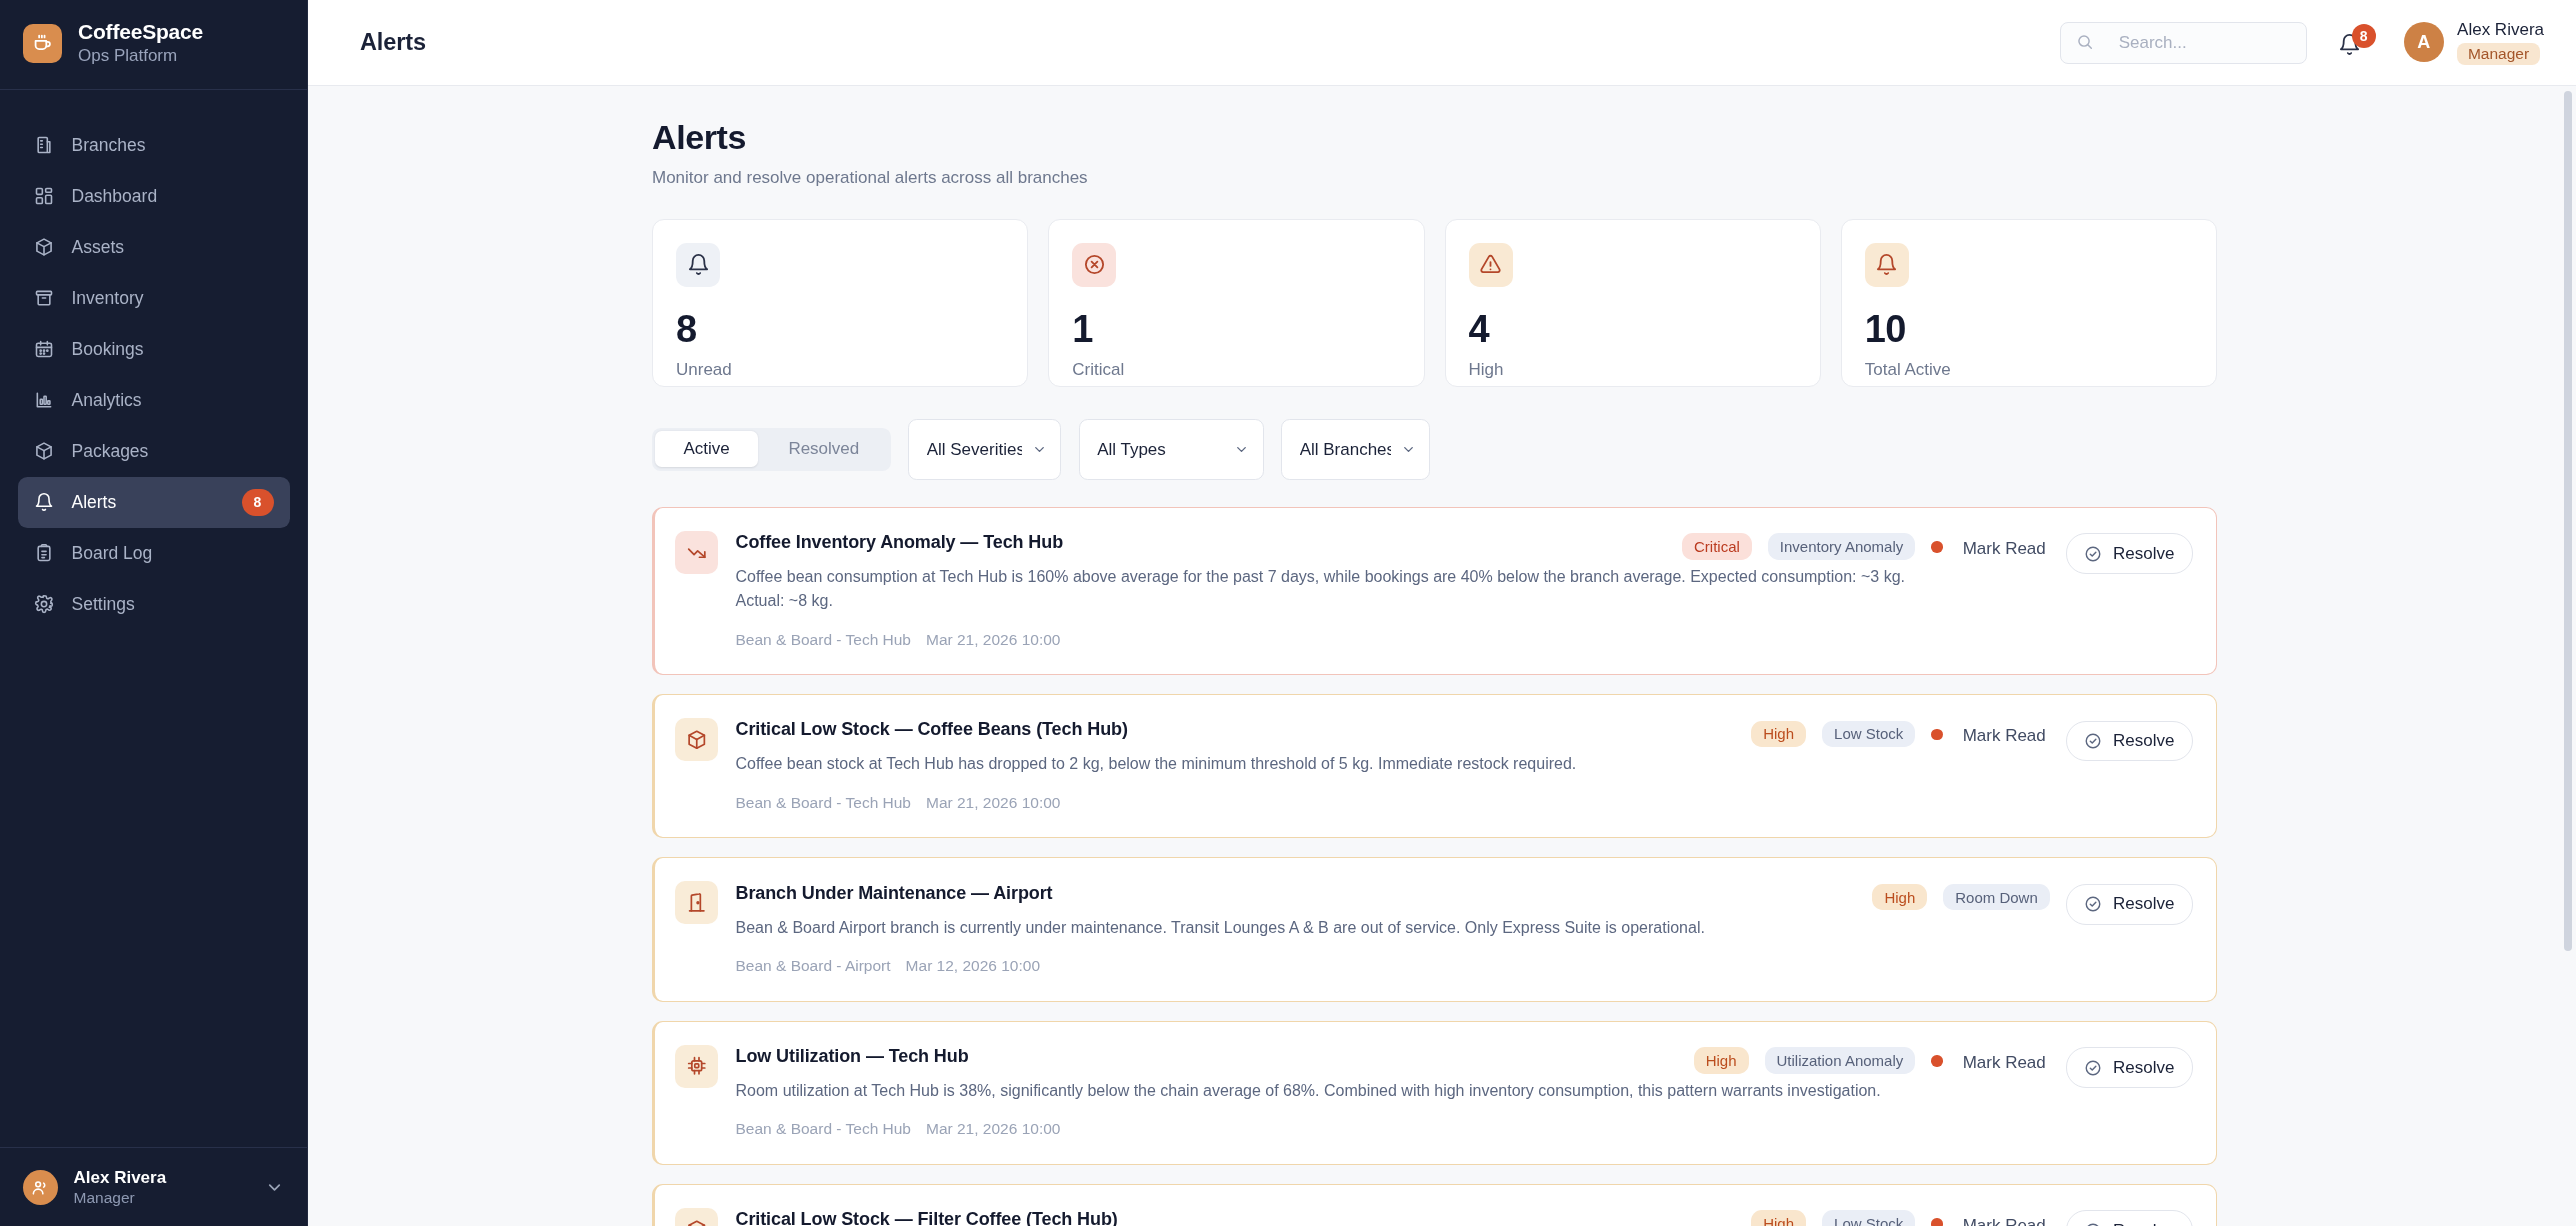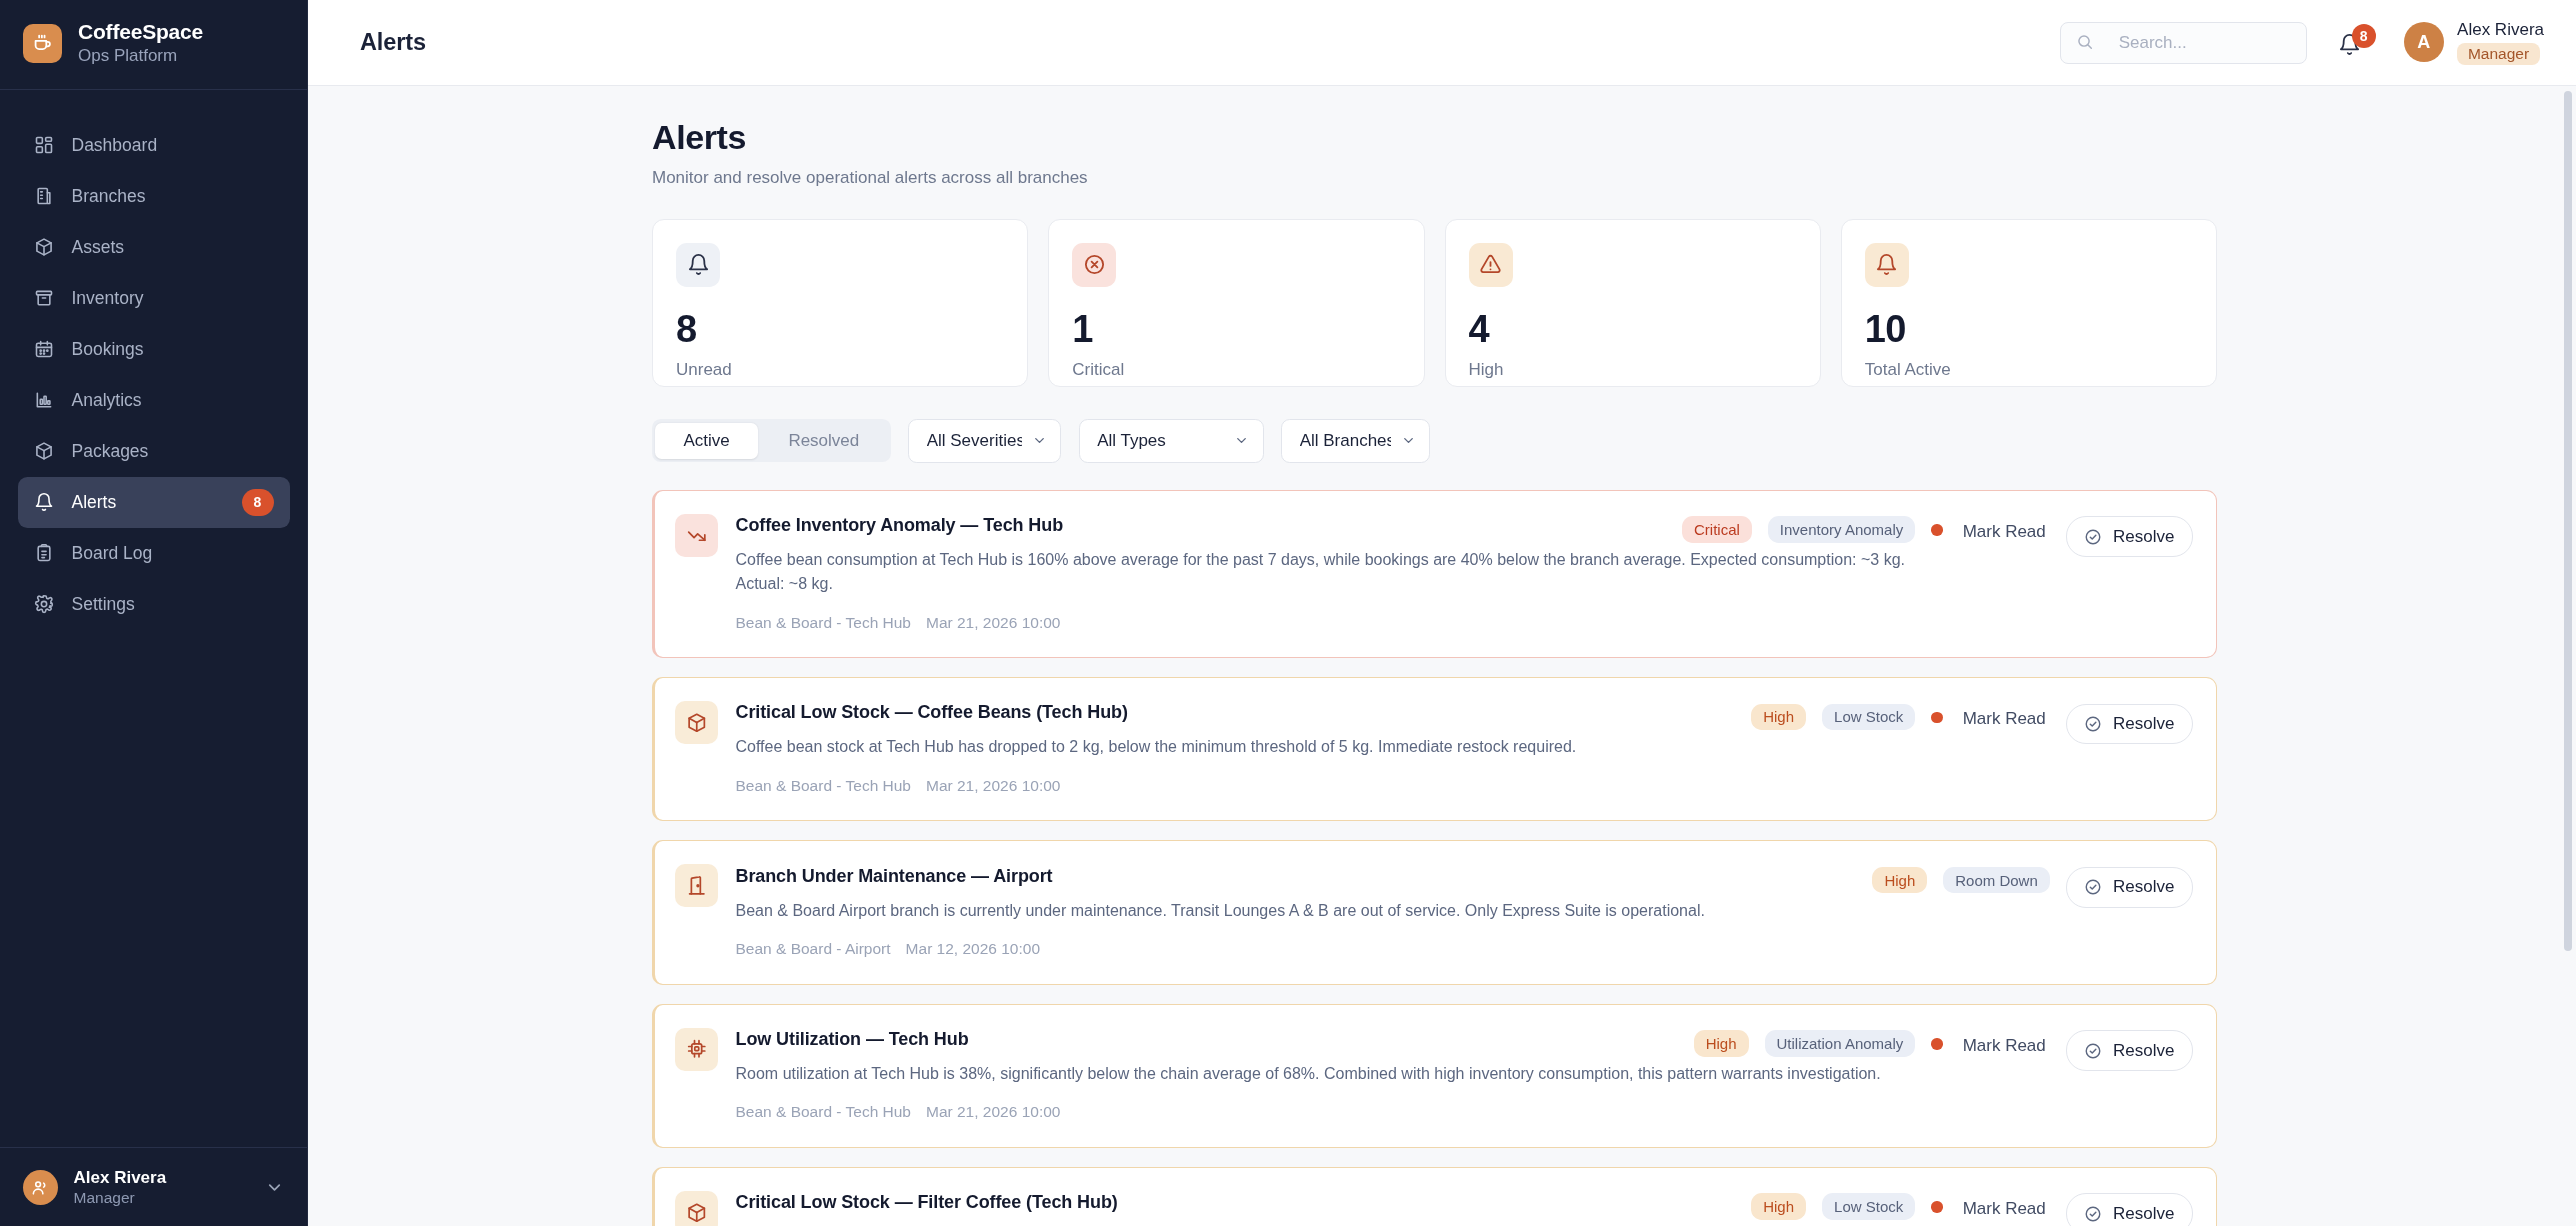--- a/index.html
+++ b/index.html
@@ -123,21 +123,21 @@
   .segmented {
     display: flex; background: #eceff4; border-radius: 8.7px; padding: 3.4px; gap: 2.7px;
   }
   .seg {
     padding: 8px 28px; border-radius: 6.7px; font-size: 17px; color: #7c8599;
     cursor: pointer; border: none; background: transparent; font-family: inherit;
   }
   .seg.active { background: #ffffff; color: #1b2238; box-shadow: 0 0.7px 2px rgba(16,24,40,.1); }
   .select-wrap {
     position: relative; background: #ffffff; border: 0.7px solid #e2e5ec; border-radius: 8.7px;
-    height: 44px; display: flex; align-items: center; cursor: pointer;
+    height: 61px; display: flex; align-items: center; cursor: pointer;
   }
   .select-wrap select {
     appearance: none; -webkit-appearance: none; border: none; outline: none;
     background: transparent; font-family: inherit; font-size: 17px; color: #1b2238;
     padding: 0 38px 0 17.5px; height: 100%; cursor: pointer; width: 100%;
   }
   .select-wrap .caret {
     position: absolute; right: 13.4px; pointer-events: none; width: 15px; height: 15px;
   }
   .w-sev { width: 153px; } .w-typ { width: 185px; } .w-br { width: 149px; }
@@ -209,38 +209,38 @@
       <div class="brand-text">
         <div class="brand-name">CoffeeSpace</div>
         <div class="brand-sub">Ops Platform</div>
       </div>
     </div>
 
     <nav class="nav" id="nav">
   <div class="nav-item">
     <span class="nav-icon">
             <svg viewBox="0 0 24 24" fill="none" stroke="currentColor" stroke-width="1.9" stroke-linecap="round" stroke-linejoin="round">
+              <rect x="5" y="3" width="11" height="18" rx="1.3"></rect>
+              <path d="M16 8h3v13h-3"></path>
+              <path d="M8 7h2M8 11h2M8 15h2"></path>
+            </svg>
+          </span>
+    <span class="nav-label">Branches</span>
+
+  </div>
+  <div class="nav-item">
+    <span class="nav-icon">
+            <svg viewBox="0 0 24 24" fill="none" stroke="currentColor" stroke-width="1.9" stroke-linecap="round" stroke-linejoin="round">
               <rect x="3" y="3" width="7" height="7" rx="1.3"></rect>
               <rect x="14" y="3" width="7" height="4.5" rx="1.3"></rect>
               <rect x="3" y="14" width="7" height="7" rx="1.3"></rect>
               <rect x="14" y="11" width="7" height="10" rx="1.3"></rect>
             </svg>
           </span>
     <span class="nav-label">Dashboard</span>
-
-  </div>
-  <div class="nav-item">
-    <span class="nav-icon">
-            <svg viewBox="0 0 24 24" fill="none" stroke="currentColor" stroke-width="1.9" stroke-linecap="round" stroke-linejoin="round">
-              <rect x="5" y="3" width="11" height="18" rx="1.3"></rect>
-              <path d="M16 8h3v13h-3"></path>
-              <path d="M8 7h2M8 11h2M8 15h2"></path>
-            </svg>
-          </span>
-    <span class="nav-label">Branches</span>
 
   </div>
   <div class="nav-item">
     <span class="nav-icon">
             <svg viewBox="0 0 24 24" fill="none" stroke="currentColor" stroke-width="1.9" stroke-linecap="round" stroke-linejoin="round">
               <path d="M12 2.6 20.5 7v10L12 21.4 3.5 17V7z"></path>
               <path d="M3.5 7 12 11.6 20.5 7M12 11.6V21.4"></path>
             </svg>
           </span>
     <span class="nav-label">Assets</span>

